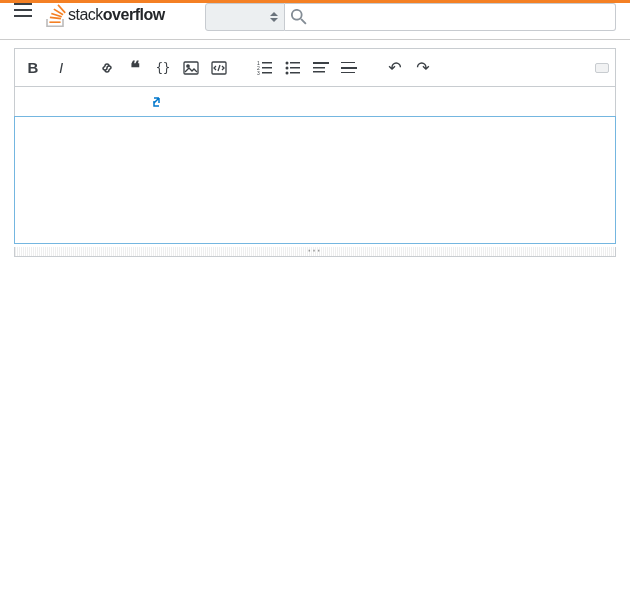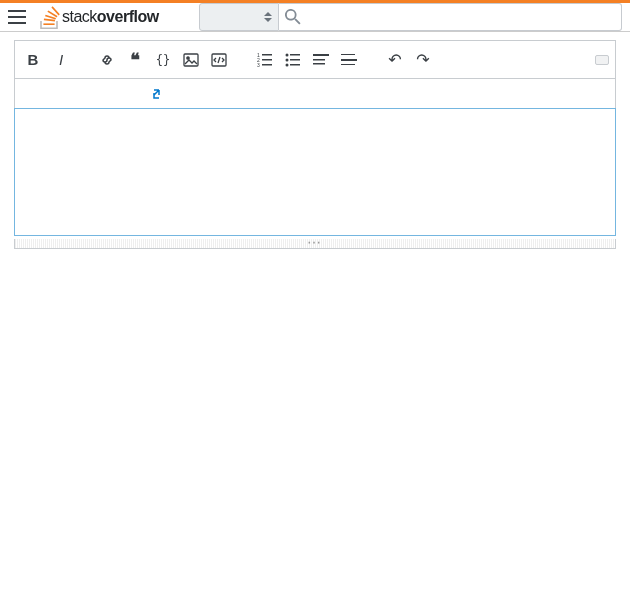--- a/index.html
+++ b/index.html
@@ -1,18 +1,18 @@
 <!DOCTYPE html>
 <html><head>
 <meta charset="utf-8">
 <style>
   * { box-sizing: border-box; margin: 0; padding: 0; }
   body { font-family: Arial, Helvetica, sans-serif; font-size: 13px; background: #fff; color: #232629; width: 630px; }
   
-  .topbar { height: 32px; border-top: 3px solid #f48024; border-bottom: 1px solid #ccc; display: flex; align-items: center; padding: 0 8px; gap: 12px; }
+  .topbar { height: 40px; border-top: 3px solid #f48024; border-bottom: 1px solid #ccc; display: flex; align-items: flex-start; padding: 0 14px; gap: 12px; }
   .hamburger { width: 18px; height: 14px; cursor: pointer; }
   .hamburger svg { display: block; }
   .logo { display: flex; align-items: center; gap: 2px; font-size: 16px; }
   .logo-icon { width: 22px; height: 24px; }
   .logo-text { letter-spacing: -0.5px; }
   .logo-text b { font-weight: bold; }
   .products { color: #535a60; font-size: 13px; padding: 4px 8px; }
   .searchwrap { display: flex; align-items: center; flex: 1; }
   .filter { background: #eceff1; border: 1px solid #c7cbd0; border-radius: 3px 0 0 3px; height: 28px; display: flex; align-items: center; padding: 0 20px 0 10px; font-size: 13px; color: #3b4045; position: relative; min-width: 80px; }
   .filter::after { content: ""; position: absolute; right: 6px; top: 8px; width: 0; height: 0; border-left: 4px solid transparent; border-right: 4px solid transparent; border-bottom: 4px solid #6a737c; }

